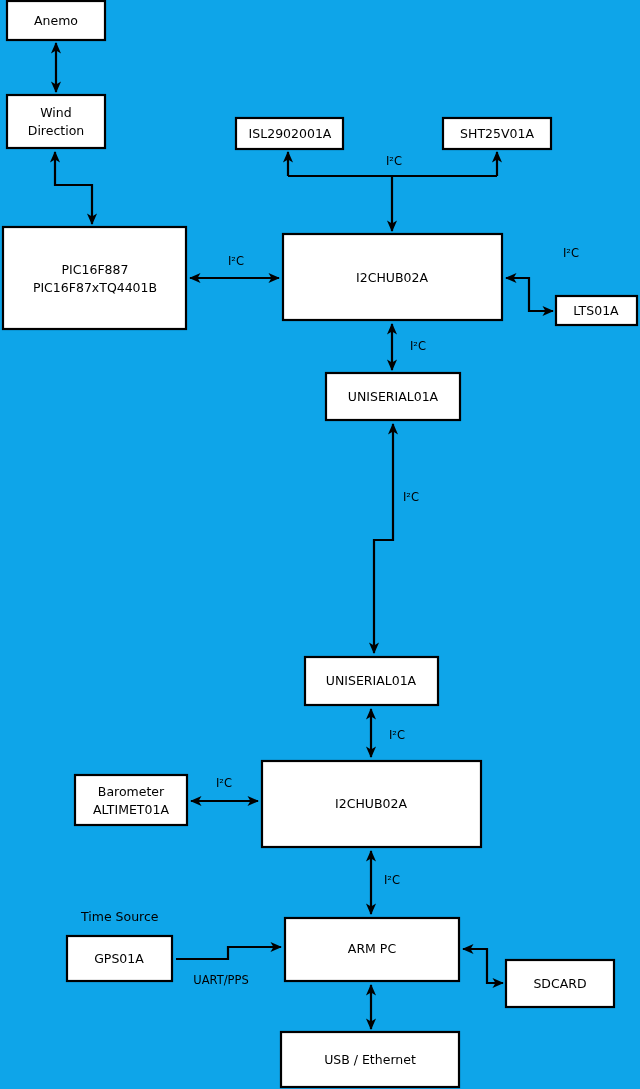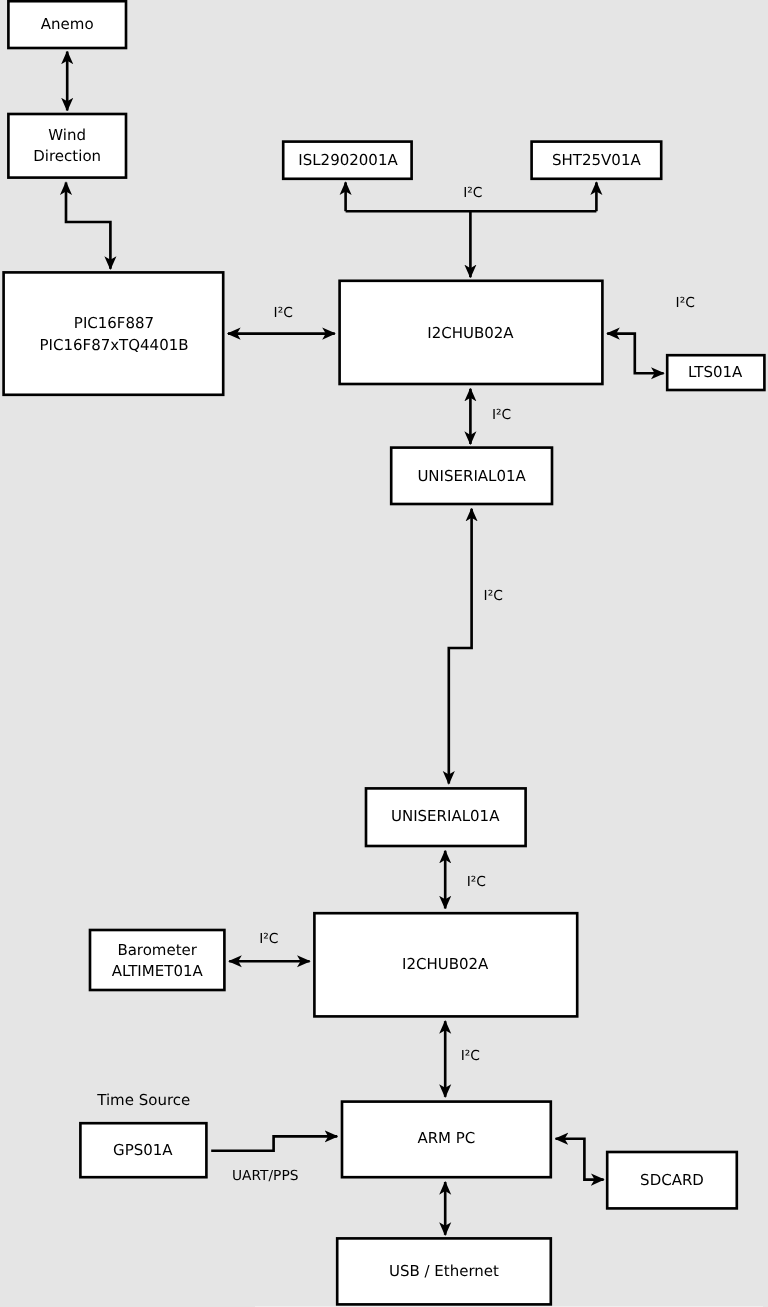--- a/index.html
+++ b/index.html
@@ -11,21 +11,21 @@
   body {
     width: 640px;
     height: 1089px;
     font-family: "DejaVu Sans", sans-serif;
     overflow: hidden;
   }
   #diagram-root {
     position: relative;
     width: 640px;
     height: 1089px;
-    background: #e5e5e5;
+    background: #0ea5e9;
   }
   svg.diagram {
     display: block;
     width: 640px;
     height: 1089px;
   }
   .box-rect {
     fill: #ffffff;
     stroke: #000000;
     stroke-width: 2.2;

